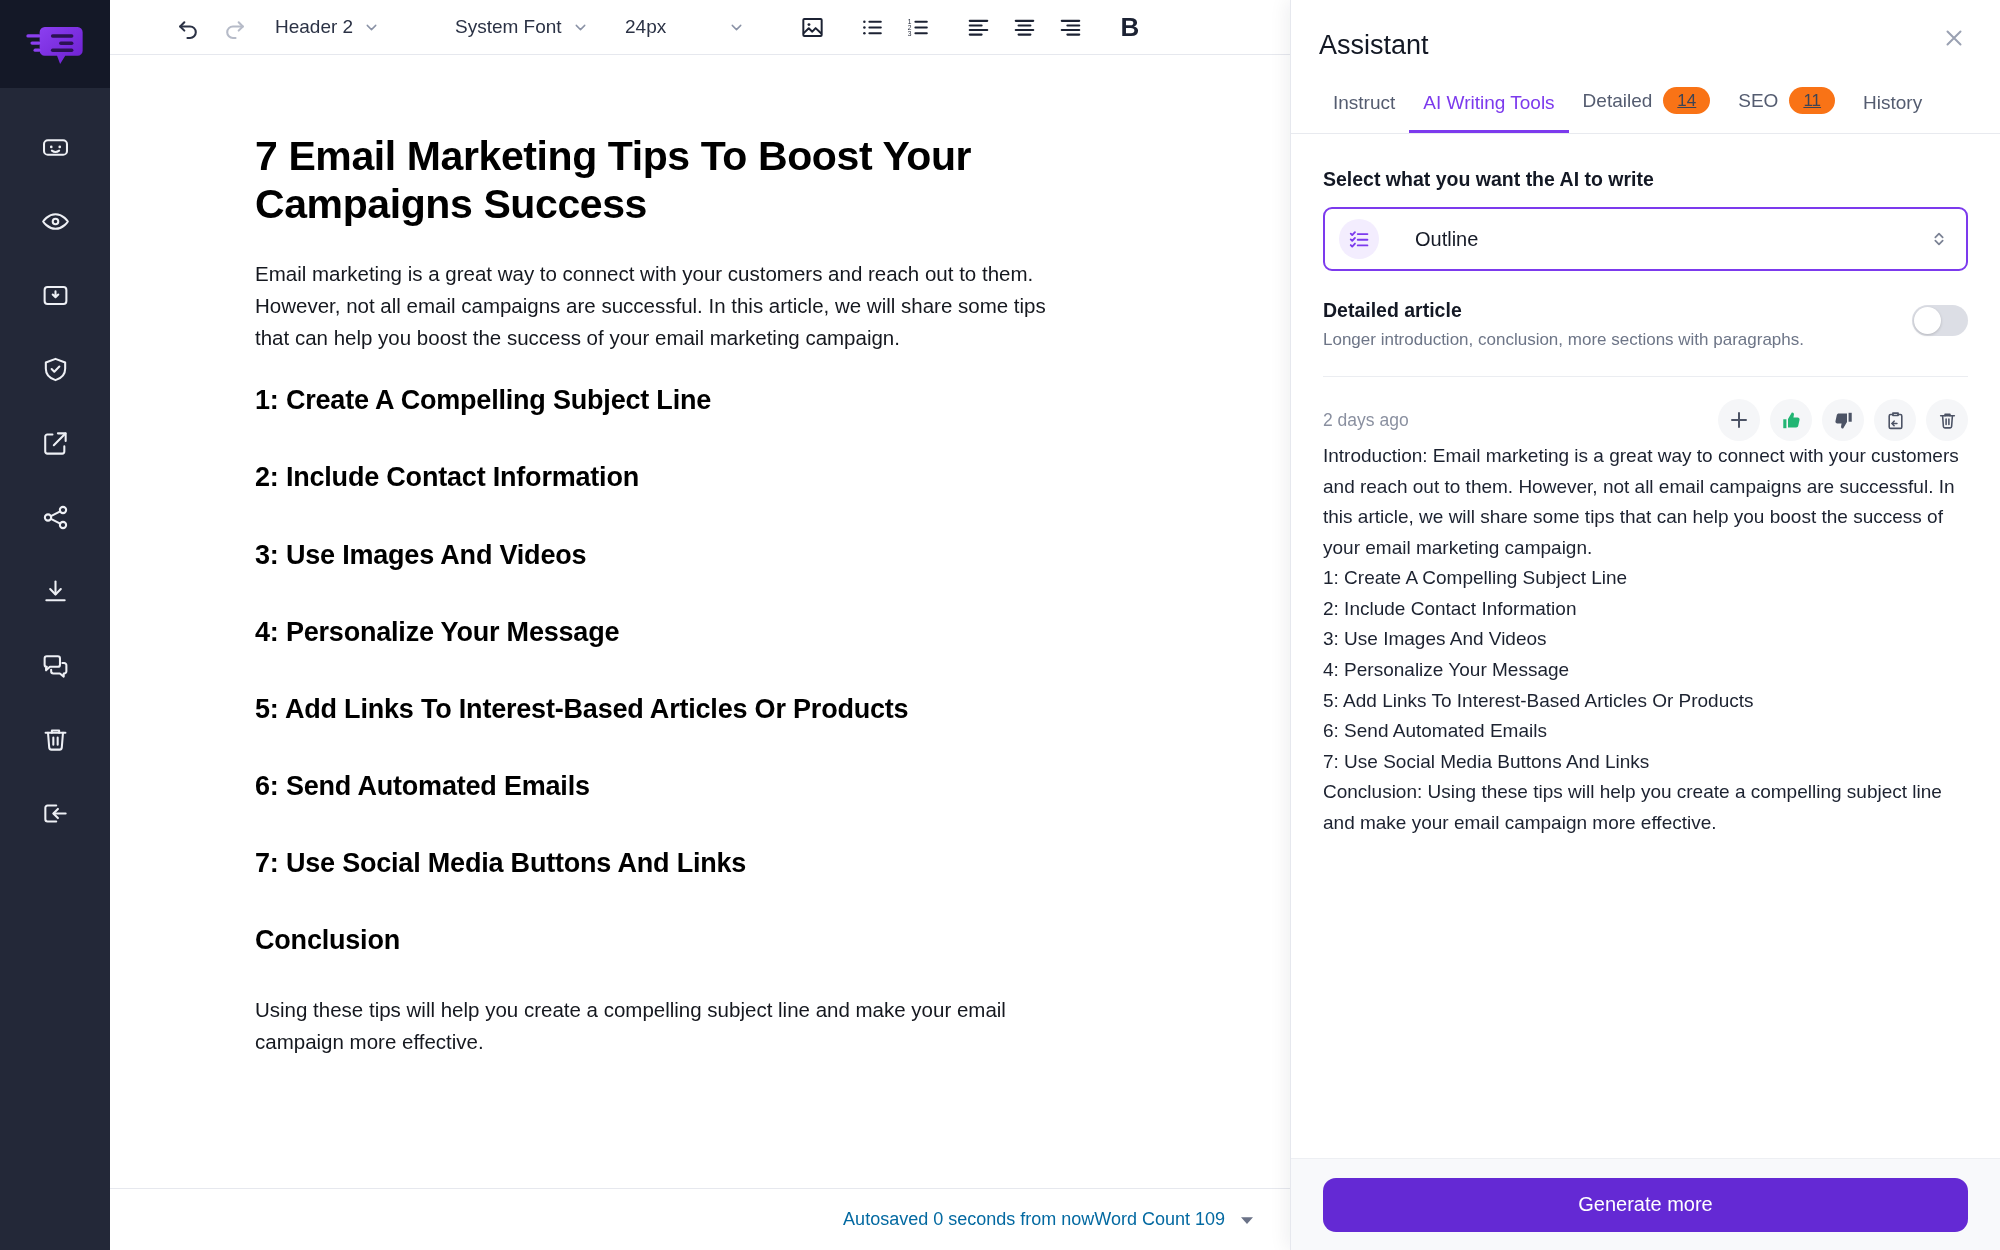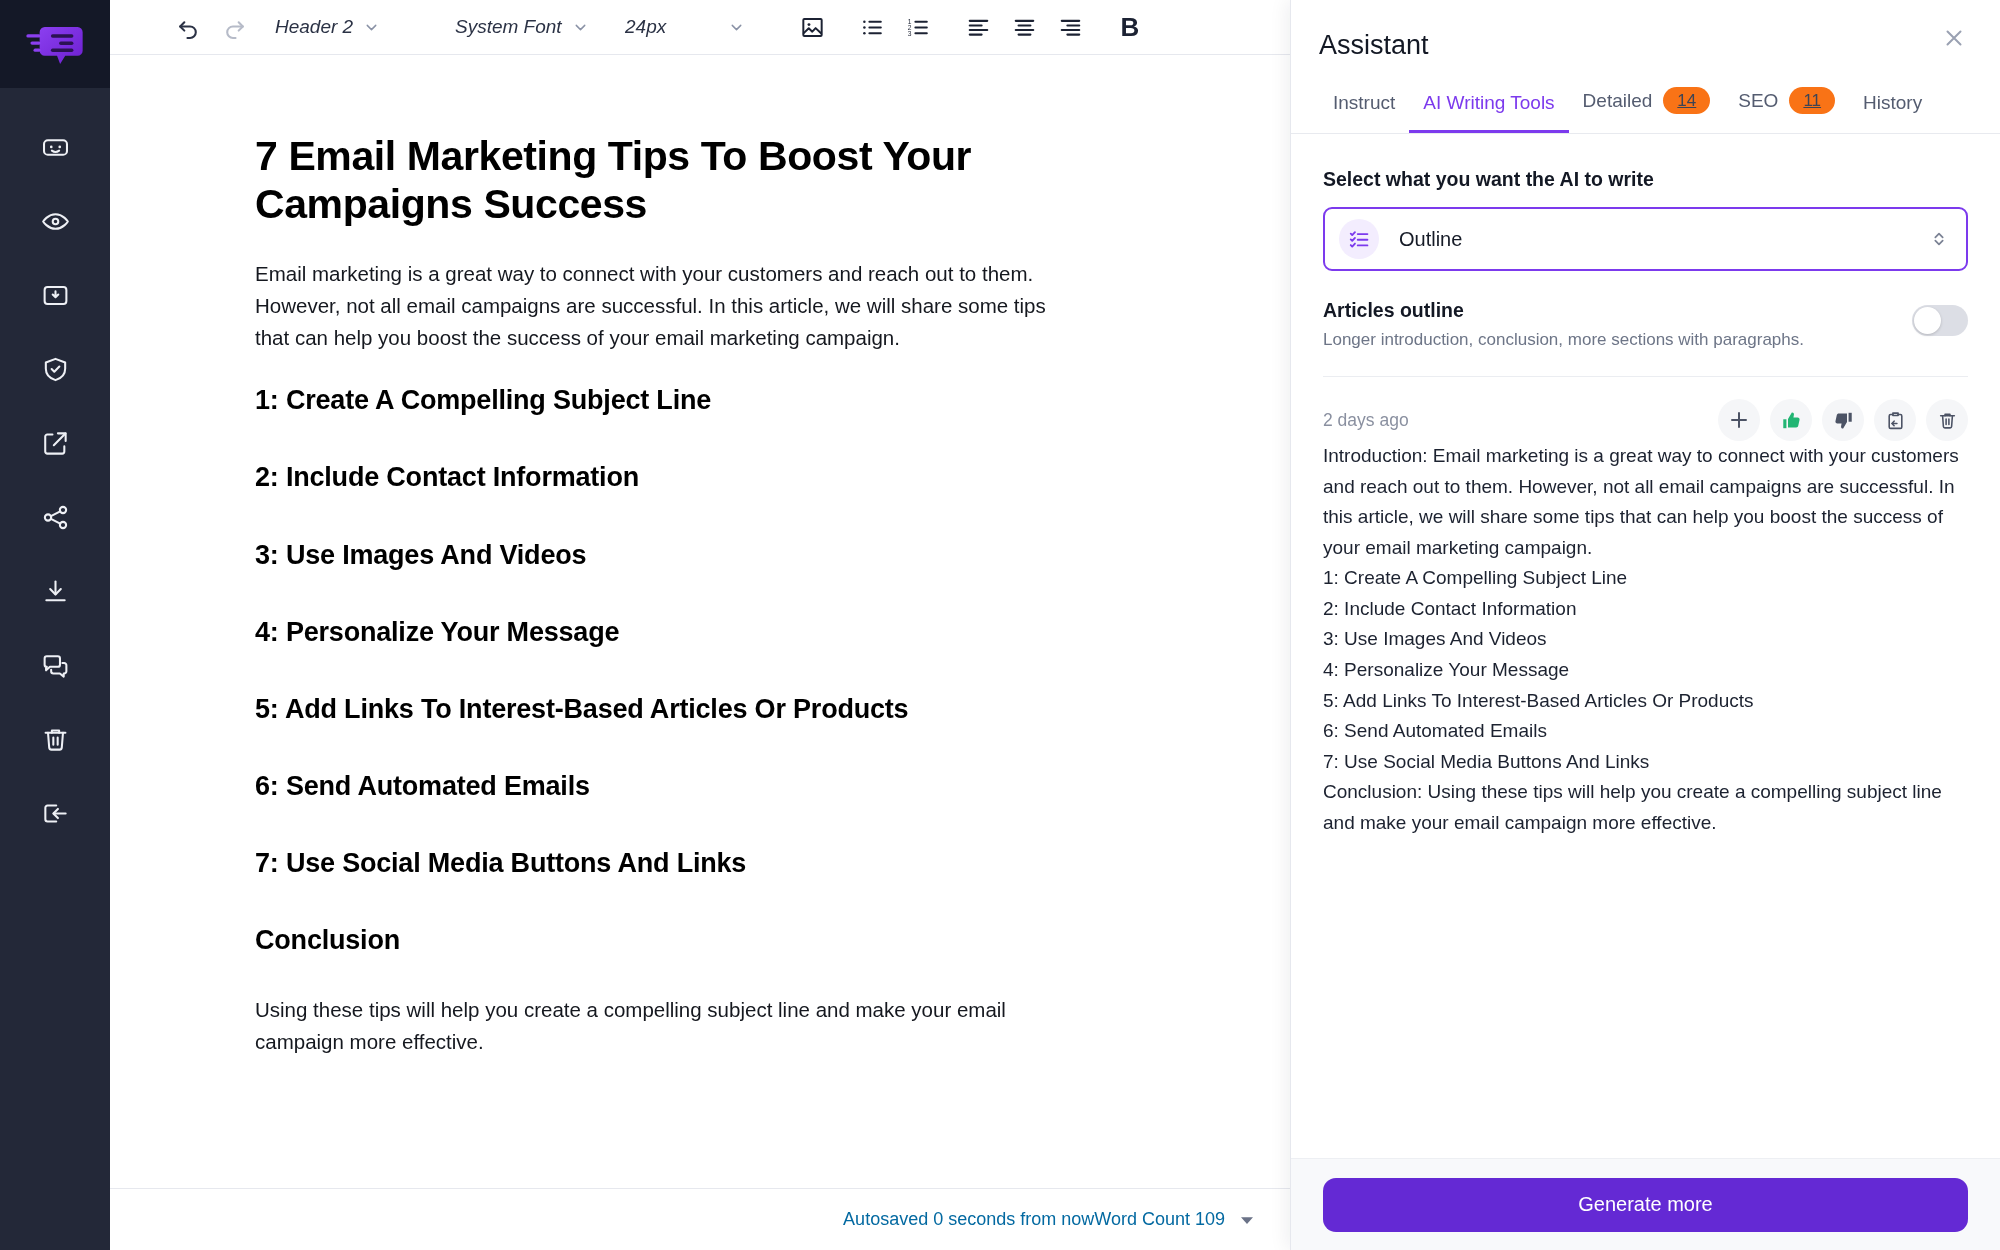--- a/index.html
+++ b/index.html
@@ -52,21 +52,21 @@
     cursor: pointer; flex: 0 0 auto;
   }
   .tb-icon svg { width: 25px; height: 25px; display: block; }
   .tb-sep { width: 14px; flex: 0 0 14px; }
   .tb-select {
     display: flex; align-items: center;
     height: 40px; cursor: pointer; flex: 0 0 auto;
     color: #2b3245; font-size: 19px;
     padding: 0 4px;
   }
-  .tb-select .lbl { white-space: nowrap; font-style: italic; }
+  .tb-select .lbl { white-space: nowrap; }
   .tb-select .caret {
     margin-left: 10px; color: #8a92a6;
     display: inline-flex;
   }
   .tb-select .caret svg { width: 17px; height: 17px; }
   .tb-sel-header { width: 180px; }
   .tb-sel-font { width: 170px; }
   .tb-sel-size { width: 160px; }
   .tb-bold {
     font-size: 26px; font-weight: 700; color: #1c2233;
@@ -151,21 +151,21 @@
   }
 
   .panel-body { flex: 1 1 auto; overflow: hidden; padding: 0 32px 0 32px; }
   .section-label {
     font-size: 19.5px; color: #131824; font-weight: 700;
     margin: 34px 0 16px 0;
   }
   .select-box {
     height: 64px; border: 2px solid #7c3aed; border-radius: 9px;
     display: flex; align-items: center; padding: 0 18px 0 14px;
-    cursor: pointer; background: #fff;
+    cursor: pointer; background: #fff; gap: 16px;
   }
   .select-ico {
     width: 40px; height: 40px; border-radius: 50%;
     background: #f3edfe; display: flex; align-items: center; justify-content: center;
     flex: 0 0 40px;
   }
   .select-ico svg { width: 22px; height: 22px; }
   .select-val { margin-left: 20px; font-size: 20px; color: #161b27; flex: 1 1 auto; }
   .select-arrows { color: #7b8294; display: flex; }
   .select-arrows svg { width: 18px; height: 22px; }
@@ -486,21 +486,21 @@
         <span class="select-arrows">
           <svg viewBox="0 0 16 24" fill="none" stroke="currentColor" stroke-width="1.9" stroke-linecap="round" stroke-linejoin="round">
             <path d="M4 10.2L8 6.2l4 4"></path>
               <path d="M4 13.8L8 17.8l4-4"></path>
           </svg>
         </span>
       </div>
 
       <div class="toggle-row">
         <div class="toggle-txt">
-          <h4>Articles outline</h4>
+          <h4>Detailed article</h4>
           <p>Longer introduction, conclusion, more sections with paragraphs.</p>
         </div>
         <div class="switch">
           <div class="knob"></div>
         </div>
       </div>
 
       <div class="result-head">
         <span class="result-time">2 days ago</span>
         <div class="result-actions">

